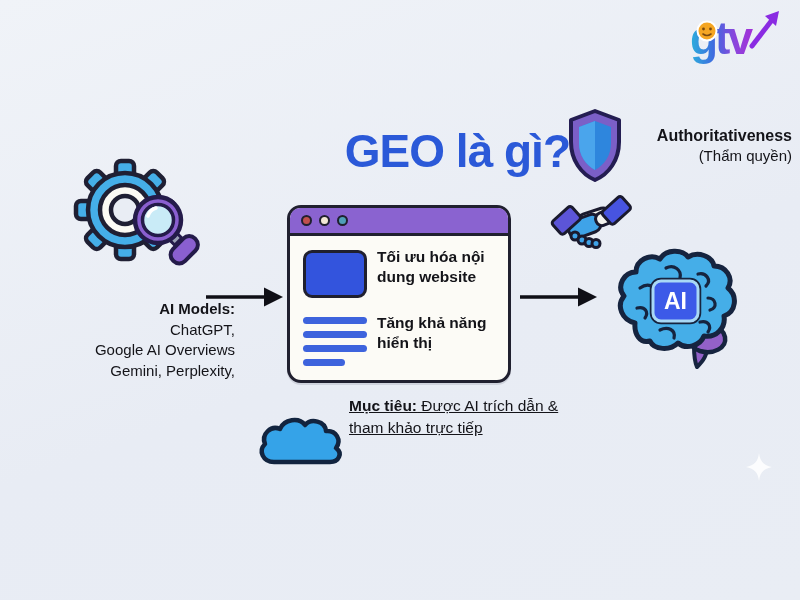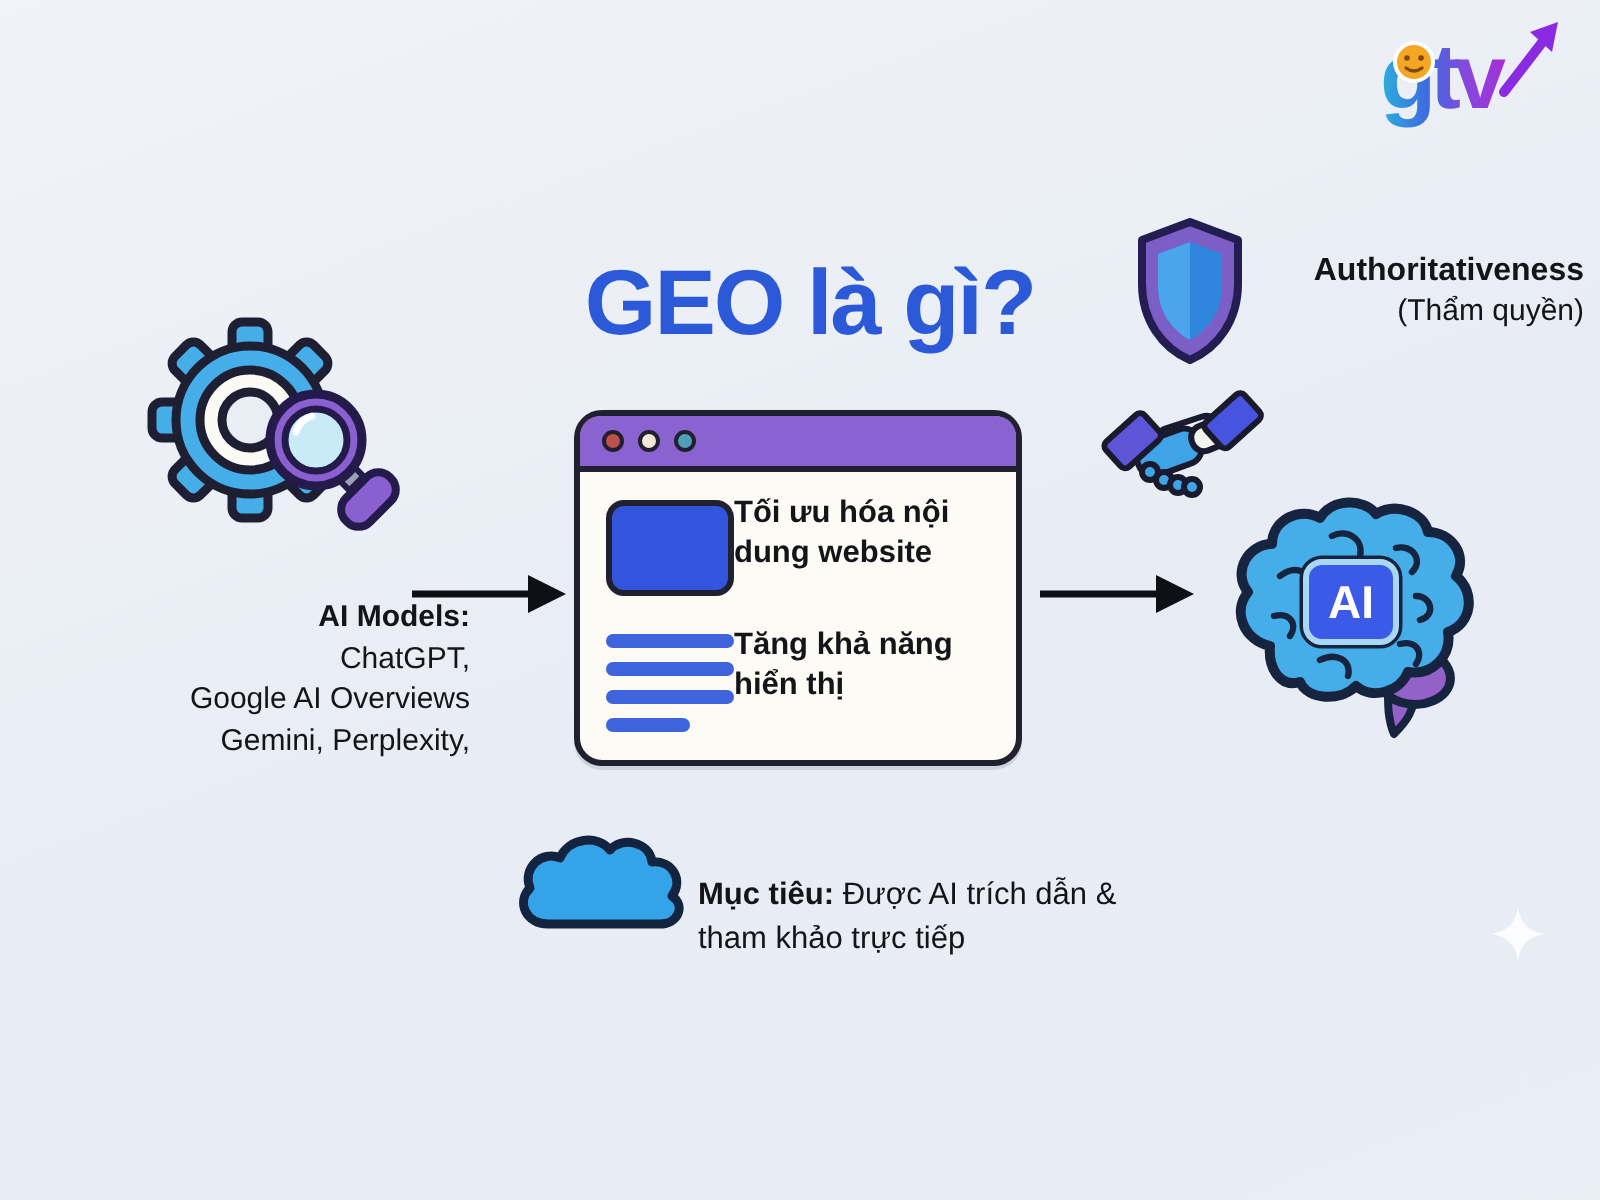--- a/index.html
+++ b/index.html
@@ -8,21 +8,21 @@
   .canvas {
     position:relative; width:800px; height:600px; overflow:hidden;
     background:linear-gradient(160deg,#f0f3f8 0%,#e8ecf4 55%,#e9edf4 100%);
     color:#141419;
   }
   svg { overflow:visible; display:block; }
   .abs { position:absolute; }
 
   
   .title {
-    left:240px; top:124px; width:330px; text-align:center;
+    left:240px; top:124px; width:330px; text-align:right;
     font-size:46px; font-weight:800; letter-spacing:-1px; color:#2b59d8;
   }
 
   
   .ai-models { left:20px; top:285px; width:215px; text-align:right; font-size:15px; line-height:1.38;margin-top:14px; }
   .ai-models .hd { font-weight:bold; }
 
   
   .browser {
     left:287px; top:205px; width:224px; height:178px;
@@ -31,41 +31,41 @@
   }
   .browser-bar {
     height:28px; background:#8a63d0; border-bottom:3px solid #20202f;
     border-radius:10px 10px 0 0; display:flex; align-items:center; gap:7px; padding-left:11px;
   }
   .dot { width:11px; height:11px; border-radius:50%; border:2px solid #20202f; }
   .dot-red { background:#c0504d; }
   .dot-cream { background:#f2e8d5; }
   .dot-teal { background:#4f9fb8; }
   .browser-body { padding:11px 10px 0 13px; }
-  .brow { display:flex; }
+  .brow { display:flex; gap:10px; }
   .thumb {
     width:64px; height:48px; flex:0 0 auto; margin-top:3px;
     background:#3354dd; border:3px solid #20202f; border-radius:9px;
   }
   .benefit { font-size:15.5px; font-weight:bold; line-height:1.26; width:124px; }
   .bars { width:64px; flex:0 0 auto; display:flex; flex-direction:column; gap:7px; margin-top:6px; }
   .bar { height:7px; border-radius:4px; background:#3d63dd; }
   .bar.short { width:42px; }
   .brow2 { margin-top:13px; }
   .brow2 .benefit { margin-top:2px; }
 
   
   .badge-text { left:632px; width:160px; line-height:1.32;text-align:right; }
   .badge-text .lbl { font-weight:bold; font-size:16px; }
   .badge-text .sub { font-size:15px; }
   .bt1 { top:125px; }
   .bt2 { top:203px; }
 
   
-  .goal { left:349px; top:437px; width:224px; font-size:15.5px; line-height:1.42; }
+  .goal { left:349px; top:395px; width:224px; font-size:15.5px; line-height:1.42;text-decoration:underline; }
   .goal b { font-weight:bold; }
 </style>
 </head>
 <body>
 
 <div class="canvas">
 
   <svg class="abs" style="left:686px; top:8px;" width="104" height="60" viewBox="0 0 104 60">
     <defs>
       <linearGradient id="lg" x1="0" y1="0" x2="1" y2="0">

